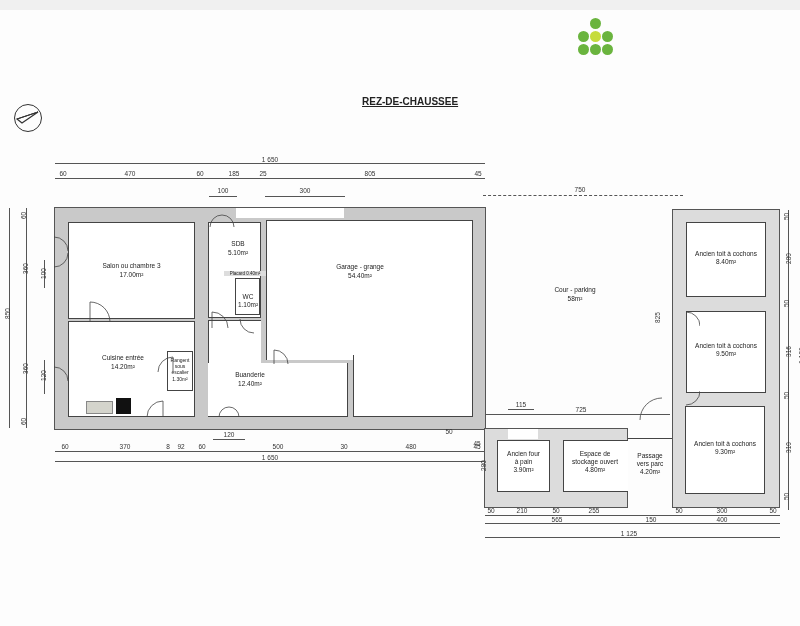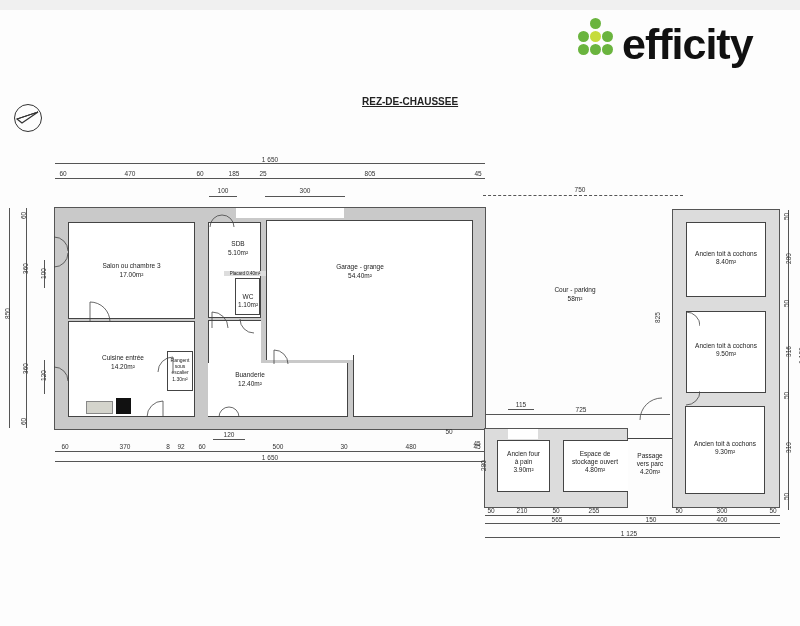--- a/index.html
+++ b/index.html
@@ -31,21 +31,20 @@
 <div class="topband"></div>
 
 <div class="logo">
   <span class="dot" style="left:12px;top:0px;"></span>
   <span class="dot" style="left:0px;top:13px;"></span>
   <span class="dot y" style="left:12px;top:13px;"></span>
   <span class="dot" style="left:24px;top:13px;"></span>
   <span class="dot" style="left:0px;top:26px;"></span>
   <span class="dot" style="left:12px;top:26px;"></span>
   <span class="dot" style="left:24px;top:26px;"></span>
-  <span class="word">efficity</span>
 </div>
 
 <div class="title">REZ-DE-CHAUSSEE</div>
 <div class="compass">
   <svg width="26" height="26" viewBox="0 0 26 26" style="position:absolute;left:-1px;top:-1px;">
     <polygon points="3,15 24,8 8,19" fill="none" stroke="#333" stroke-width="1.3"></polygon>
     <line x1="3" y1="15" x2="24" y2="8" stroke="#333" stroke-width="1"></line>
   </svg>
 </div>
 

